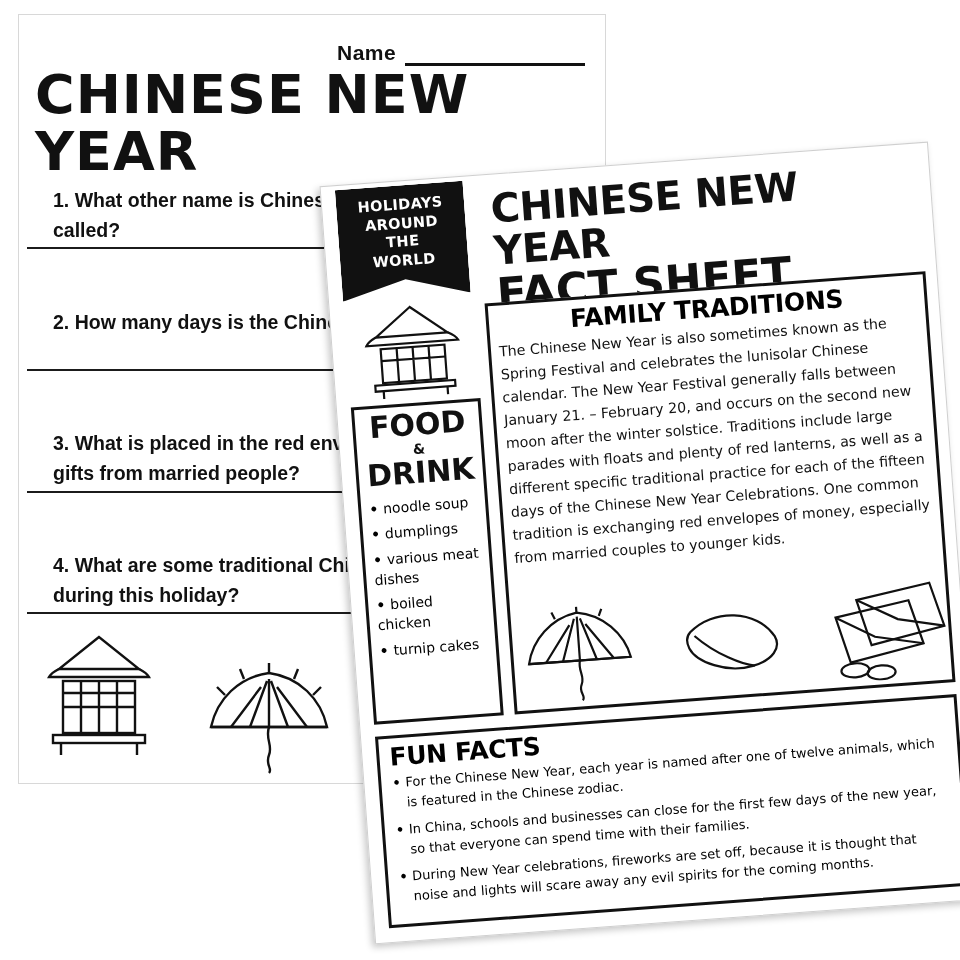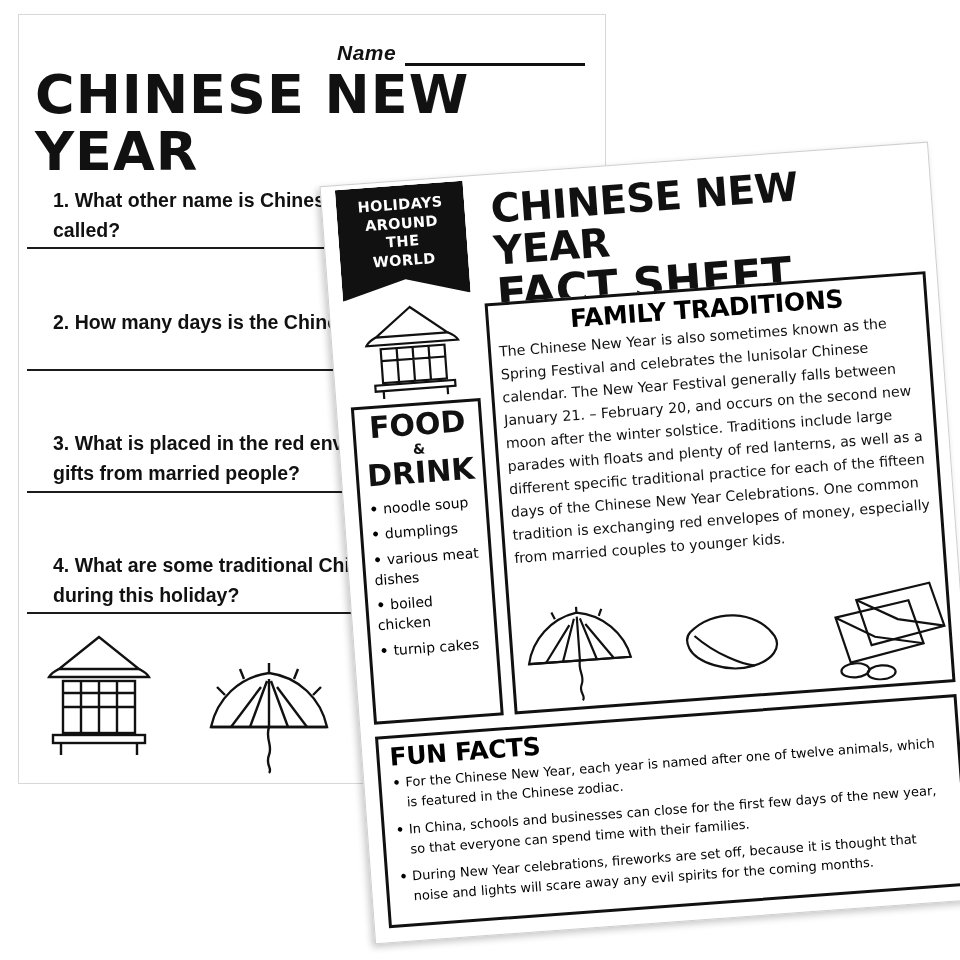--- a/index.html
+++ b/index.html
@@ -35,21 +35,20 @@
     height: 30px;
   }
   .name-label {
     position: absolute;
     left: 0;
     top: 0;
     font-size: 21px;
     font-weight: bold;
     letter-spacing: .5px;
     color: #111;
-    font-style: italic;
   }
   .name-rule {
     position: absolute;
     left: 68px;
     top: 22px;
     width: 180px;
     height: 0;
     border-bottom: 3px solid #111;
   }
   .ws-title {

